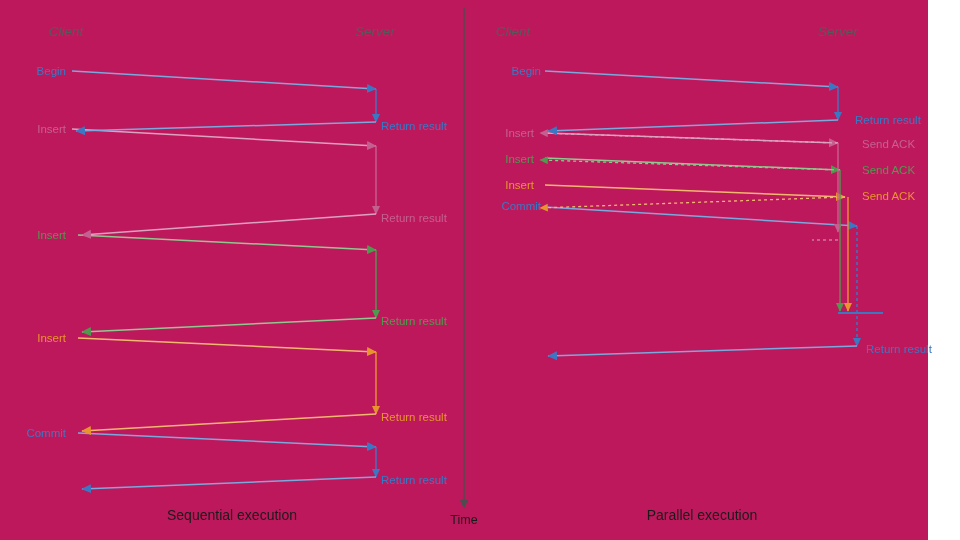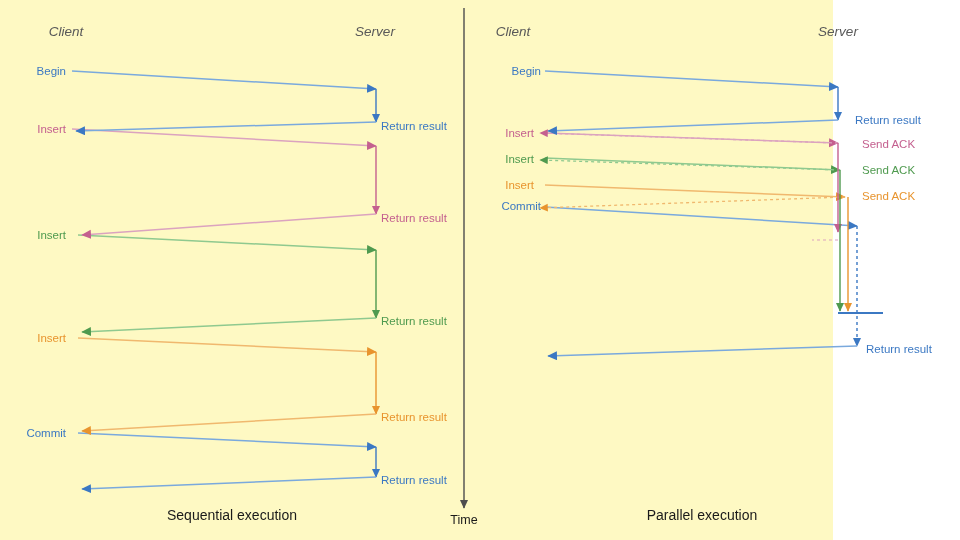--- a/index.html
+++ b/index.html
@@ -8,23 +8,23 @@
     background: #ffffff;
   }
   body {
     width: 960px;
     height: 540px;
     overflow: hidden;
     font-family: "Liberation Sans", sans-serif;
   }
   #canvas {
     position: relative;
-    width: 833px;
+    width: 928px;
     height: 540px;
-    background: #fef9c3;
+    background: #be185d;
   }
   svg.diagram {
     position: absolute;
     top: 0;
     left: 0;
     width: 960px;
     height: 540px;
   }
   text {
     font-family: "Liberation Sans", sans-serif;

